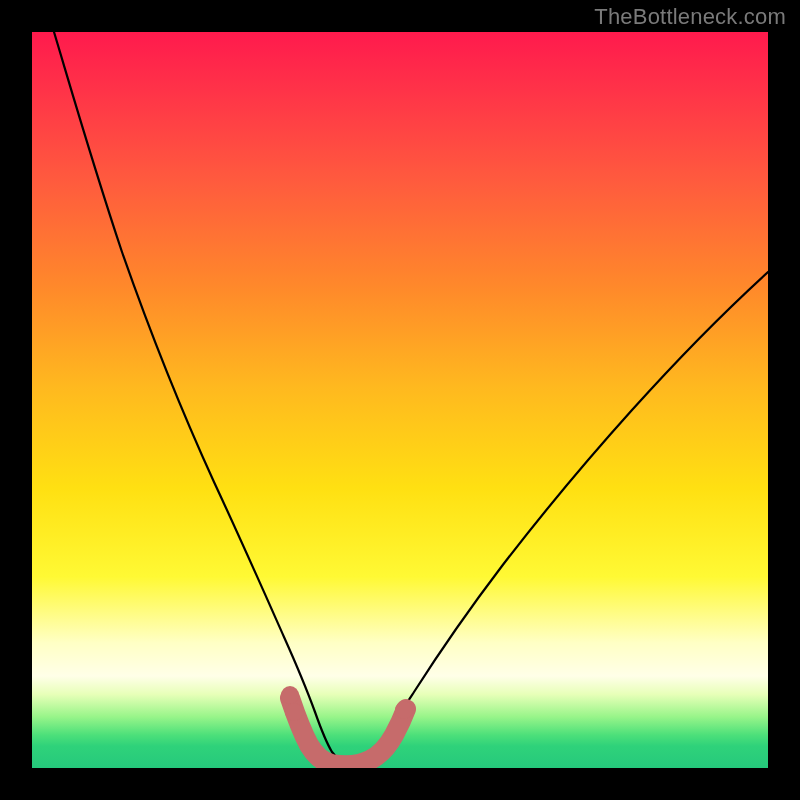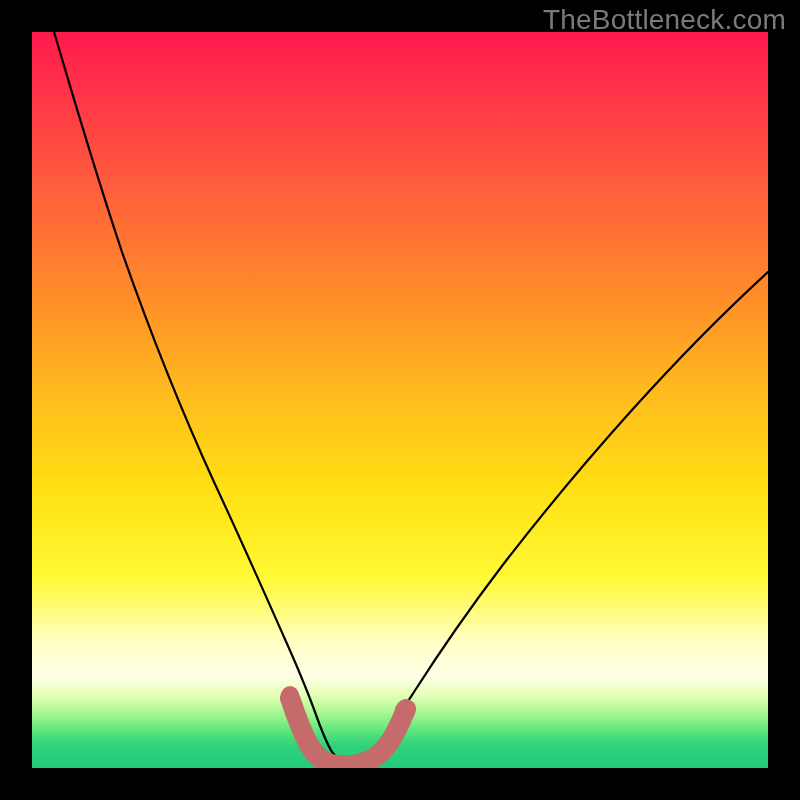--- a/index.html
+++ b/index.html
@@ -51,21 +51,21 @@
   }
   .curve-svg {
     position: absolute;
     inset: 0;
   }
   .watermark {
     position: absolute;
     top: 4px;
     right: 14px;
     color: #7a7a7a;
-    font-size: 28px;
+    font-size: 22px;
     letter-spacing: 0.2px;
     font-weight: 400;
     user-select: none;
   }
 </style>
 </head>
 <body>
 
 <div class="frame">
 

